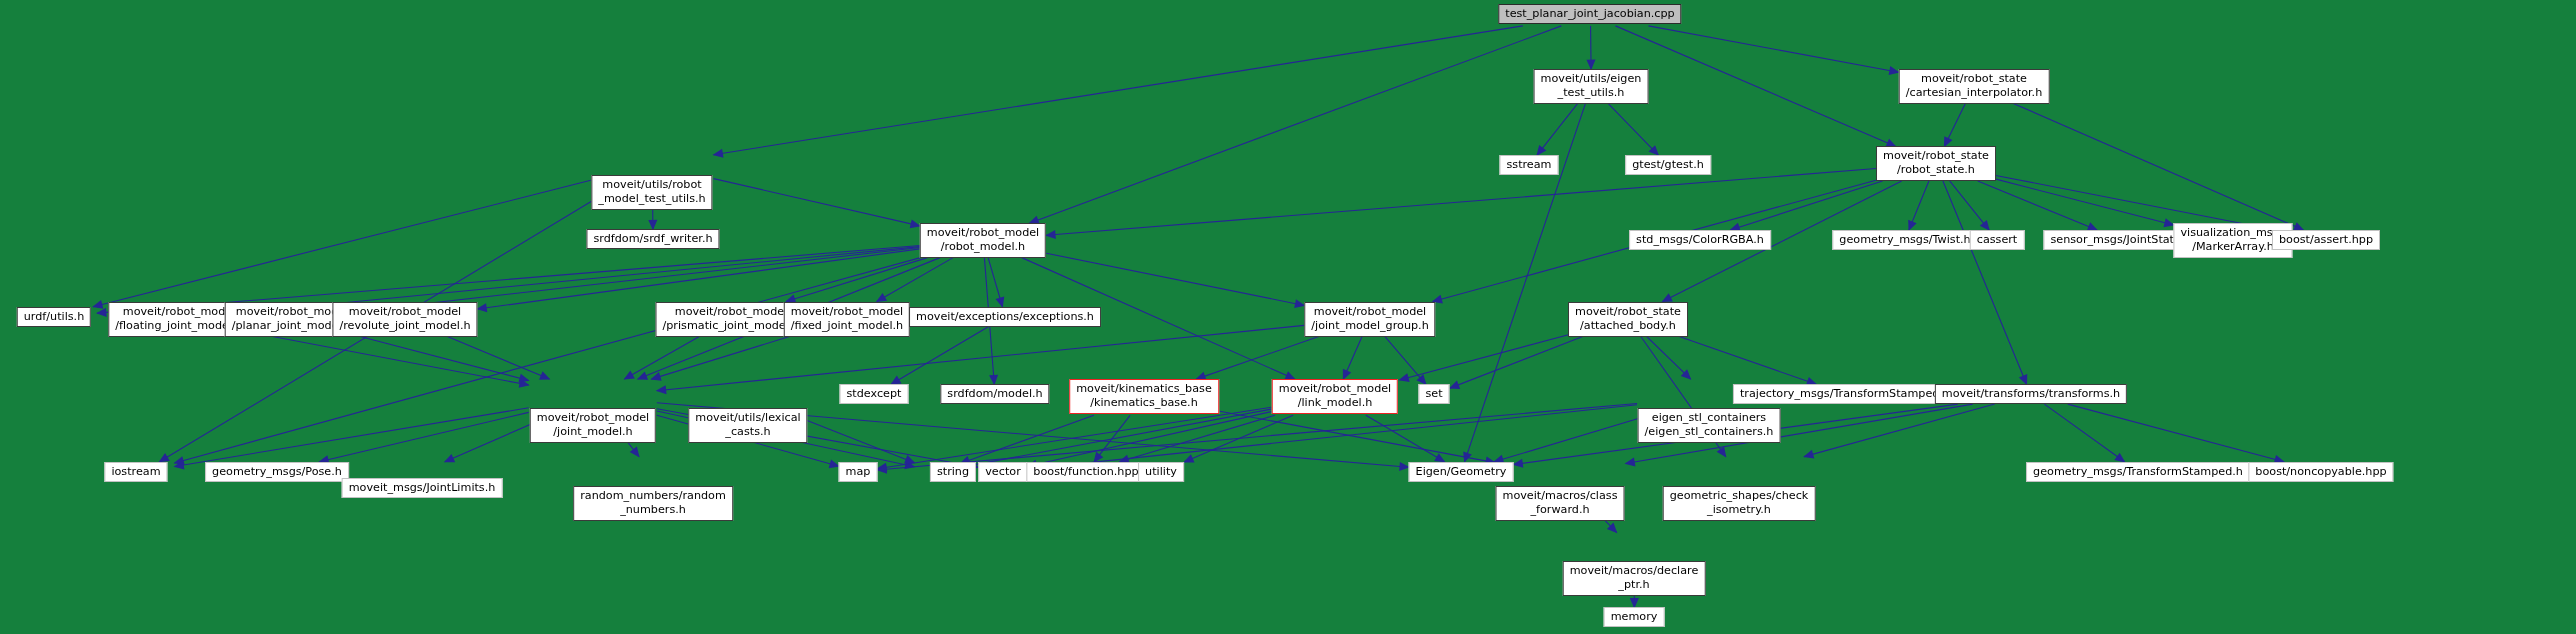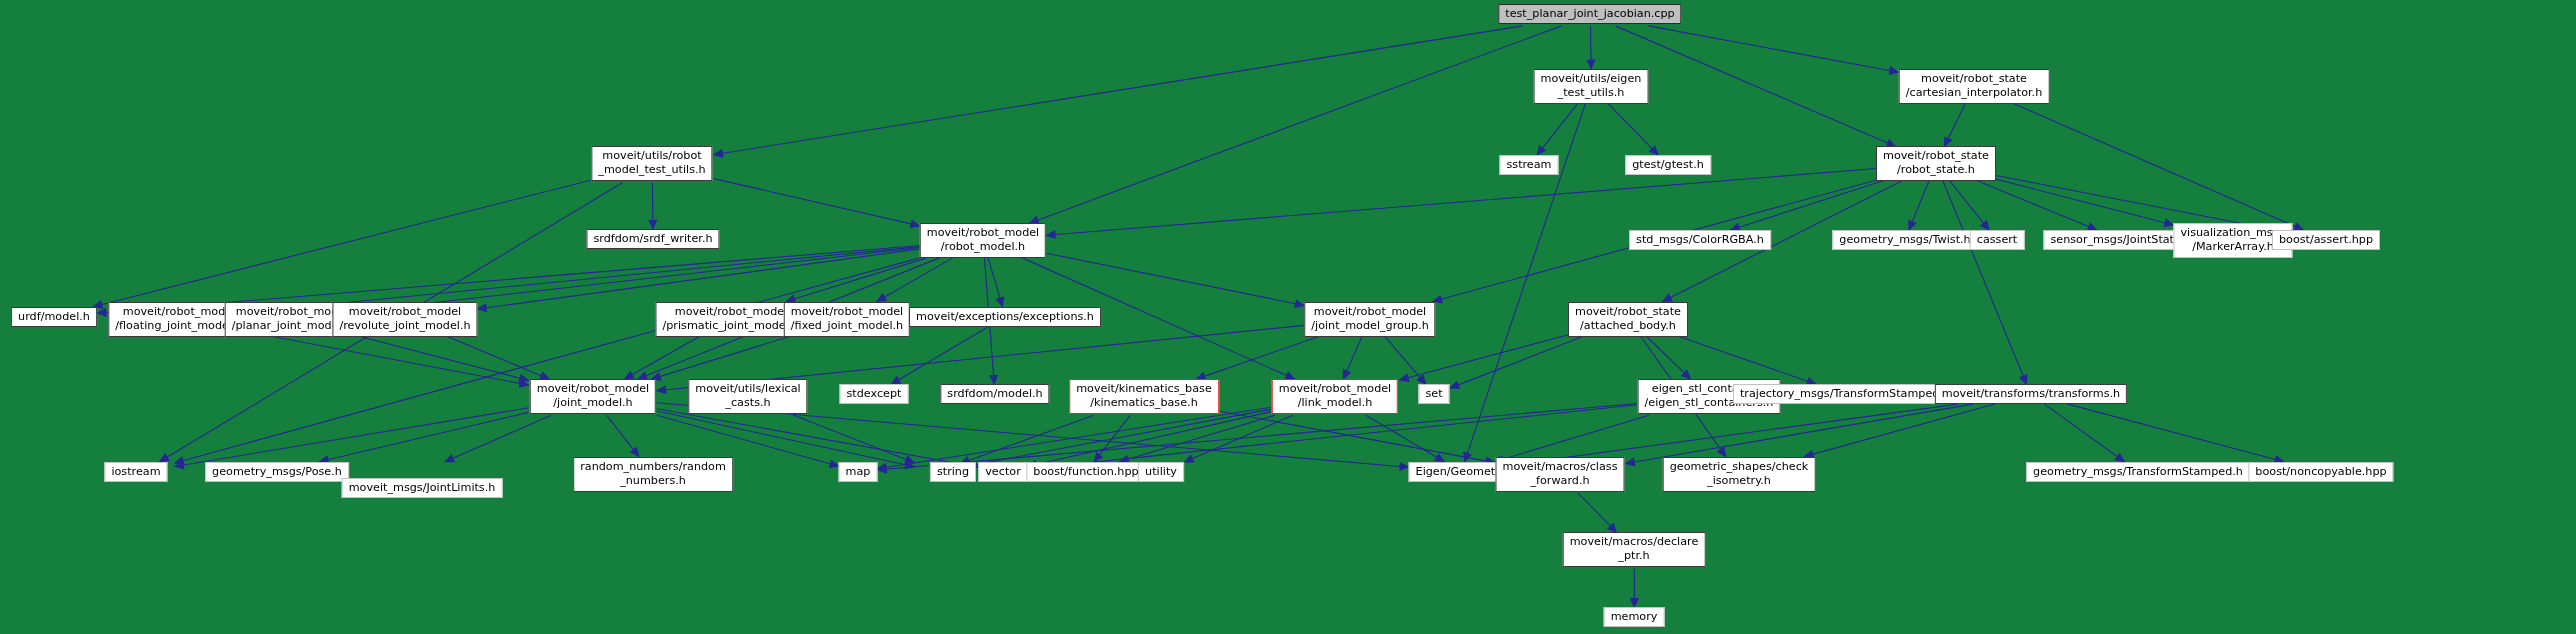--- a/index.html
+++ b/index.html
@@ -19,21 +19,21 @@
     border:0.9px solid #3a3a3a;
     padding:1.7px 6px;
     font-size:11.2px;
     line-height:14.6px;
     color:#000000;
     text-align:center;
     white-space:pre-line;
     box-sizing:border-box;
   }
   .node.root{background:#bfbfbf;border:1.7px solid #2b2b2b;}
-  .node.proj2{border-width:1.7px;}
+  .node.proj2{border-width:1.7px;margin-top:29px;}
   .node.ext{border:0.9px solid #c2c2c2;}
   .node.red{border:1.7px solid #ee2222;}
 </style>
 </head>
 <body>
 
 <div id="canvas">
   <svg id="edges" xmlns="http://www.w3.org/2000/svg" viewBox="0 0 2990 737" width="2576" height="635">
     <defs>
       <marker id="arrowhead" markerUnits="userSpaceOnUse" markerWidth="14" markerHeight="12" refX="9" refY="5" orient="auto" viewBox="0 0 10 10">
@@ -139,21 +139,21 @@
   <div class="node proj" style="left:983px;top:223px"><span>moveit/robot_model
 /robot_model.h</span></div>
   <div class="node ext" style="left:1700px;top:230px"><span>std_msgs/ColorRGBA.h</span></div>
   <div class="node ext" style="left:1905px;top:230px"><span>geometry_msgs/Twist.h</span></div>
   <div class="node ext" style="left:1997px;top:230px"><span>cassert</span></div>
   <div class="node ext" style="left:2121px;top:230px"><span>sensor_msgs/JointState.h</span></div>
   <div class="node ext" style="left:2233px;top:223px"><span>visualization_msgs
 /MarkerArray.h</span></div>
   <div class="node ext" style="left:2326px;top:230px"><span>boost/assert.hpp</span></div>
 
-  <div class="node proj" style="left:54px;top:307px"><span>urdf/model.h</span></div>
+  <div class="node proj" style="left:54px;top:307px"><span>urdf/utils.h</span></div>
   <div class="node proj" style="left:179px;top:302px"><span>moveit/robot_model
 /floating_joint_model.h</span></div>
   <div class="node proj" style="left:292px;top:302px"><span>moveit/robot_model
 /planar_joint_model.h</span></div>
   <div class="node proj" style="left:405px;top:302px"><span>moveit/robot_model
 /revolute_joint_model.h</span></div>
   <div class="node proj" style="left:731px;top:302px"><span>moveit/robot_model
 /prismatic_joint_model.h</span></div>
   <div class="node proj" style="left:847px;top:302px"><span>moveit/robot_model
 /fixed_joint_model.h</span></div>

